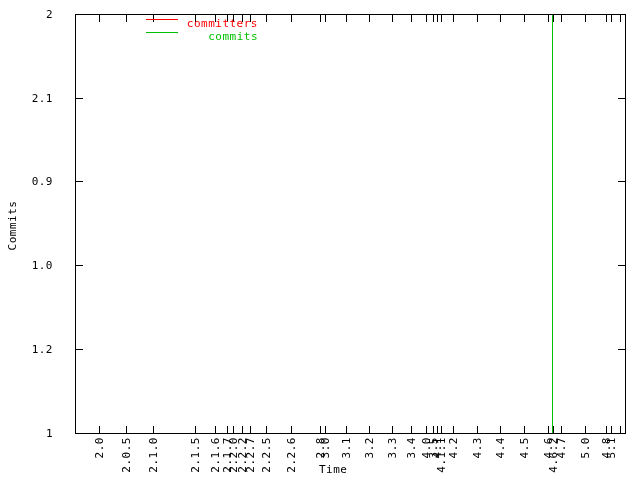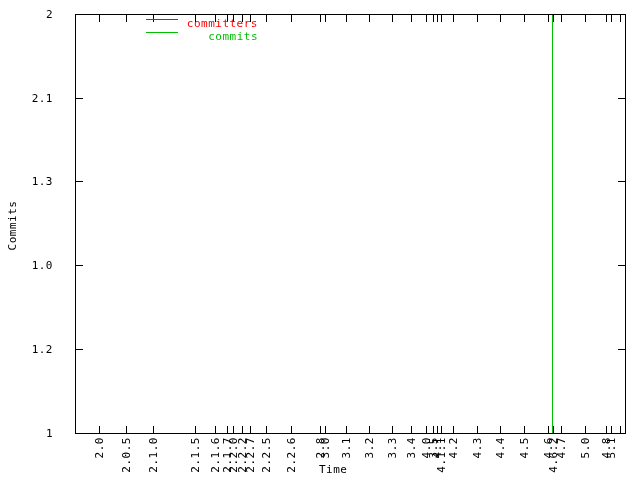--- a/index.html
+++ b/index.html
@@ -132,21 +132,21 @@
       <div class="tick" style="left: 618px; top: 433px; width: 7px; height: 1px;"></div>
       <div class="ylab" style="left: 0px; top: 427px; width: 53px;">1</div>
       <div class="tick" style="left: 76px; top: 349px; width: 7px; height: 1px;"></div>
       <div class="tick" style="left: 618px; top: 349px; width: 7px; height: 1px;"></div>
       <div class="ylab" style="left: 0px; top: 343px; width: 53px;">1.2</div>
       <div class="tick" style="left: 76px; top: 265px; width: 7px; height: 1px;"></div>
       <div class="tick" style="left: 618px; top: 265px; width: 7px; height: 1px;"></div>
       <div class="ylab" style="left: 0px; top: 259px; width: 53px;">1.0</div>
       <div class="tick" style="left: 76px; top: 181px; width: 7px; height: 1px;"></div>
       <div class="tick" style="left: 618px; top: 181px; width: 7px; height: 1px;"></div>
-      <div class="ylab" style="left: 0px; top: 175px; width: 53px;">1.3</div>
+      <div class="ylab" style="left: 0px; top: 175px; width: 53px;">0.9</div>
       <div class="tick" style="left: 76px; top: 98px; width: 7px; height: 1px;"></div>
       <div class="tick" style="left: 618px; top: 98px; width: 7px; height: 1px;"></div>
       <div class="ylab" style="left: 0px; top: 92px; width: 53px;">2.1</div>
       <div class="tick" style="left: 76px; top: 14px; width: 7px; height: 1px;"></div>
       <div class="tick" style="left: 618px; top: 14px; width: 7px; height: 1px;"></div>
       <div class="ylab" style="left: 0px; top: 8px; width: 53px;">2</div>
       <div class="series-line" style="left: 552px; top: 15px; height: 418px; background: rgb(0, 192, 0);"></div>
     </div>
 
   <div class="axis-title-y" style="left:-18px;top:219px;width:60px;text-align:center;">Commits</div>

